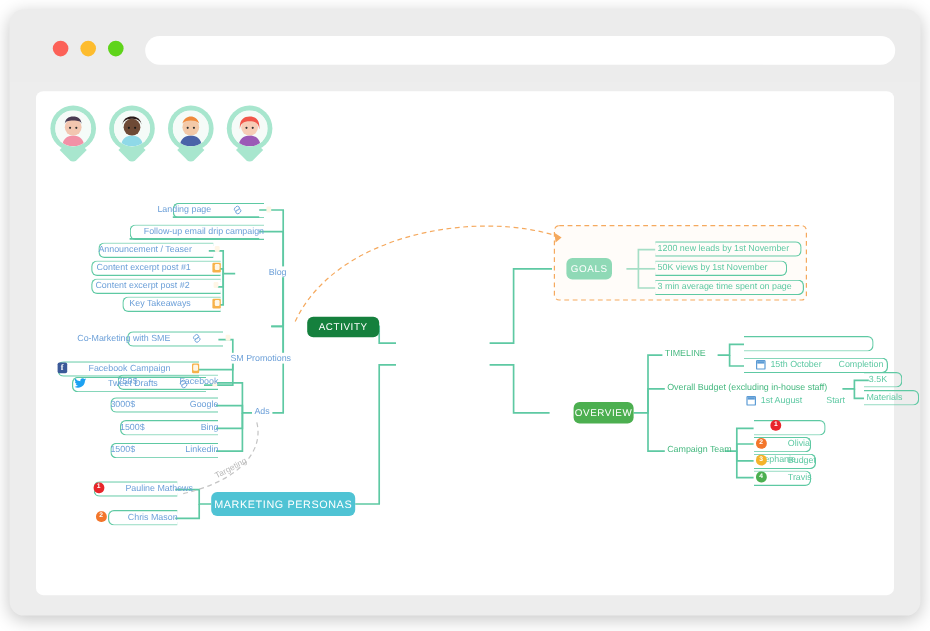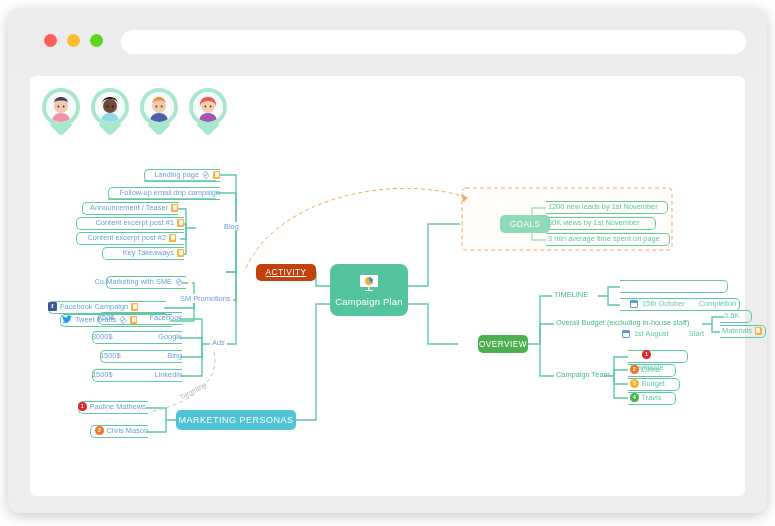--- a/index.html
+++ b/index.html
@@ -80,21 +80,21 @@
 
   
   .node {
     position: absolute;
     white-space: nowrap;
     font-size: 7.4px;
     color: #6b9fd8;
     line-height: 11px;
     display: flex;
     align-items: center;
-    gap: 3px;
+    gap: 18px;
   }
   .node.right-align { justify-content: flex-end; }
 
   .leafbox {
     position: absolute;
     border: 1.4px solid #5ec9a3;
     border-radius: 5px;
     background: transparent;
   }
   .leafbox.open-right { border-right: none; border-radius: 5px 0 0 5px; }
@@ -109,21 +109,21 @@
     letter-spacing: 0.5px;
   }
   #node-center {
     background: #54c4a0;
     flex-direction: column;
     gap: 3px;
     font-size: 9.5px;
     border-radius: 8px;
     letter-spacing: 0.2px;
   }
-  #node-activity  { background: #c2410c; text-decoration: underline; }
+  #node-activity  { background: #15803d; }
   #node-personas  { background: #4fc3d4; font-size: 9px; align-items: center; }
   #node-goals     { background: #8fd9b6; }
   #node-overview  { background: #4caf50; }
 
   .branch-label {
     position: absolute;
     font-size: 7.4px;
     color: #6b9fd8;
     background: #fff;
     padding: 0 2px;
@@ -369,32 +369,20 @@
     <div class="leafbox open-left" style="left:590px; top:222px; width:120px; height:13px;"></div>
 
     <div class="leafbox open-left" style="left:690px; top:234px; width:32px;  height:13px;"></div>
     <div class="leafbox open-left" style="left:690px; top:249px; width:46px;  height:13px;"></div>
 
     <div class="leafbox open-left" style="left:598px; top:274px; width:60px;  height:13px;"></div>
     <div class="leafbox open-left" style="left:598px; top:288px; width:48px;  height:13px;"></div>
     <div class="leafbox open-left" style="left:598px; top:302px; width:52px;  height:13px;"></div>
     <div class="leafbox open-left" style="left:598px; top:316px; width:48px;  height:13px;"></div>
 
-    <div class="pill" id="node-center" style="left:300px; top:188px; width:78px; height:52px;">
-      <span>
-        <svg width="20" height="17" viewBox="0 0 20 17">
-          <rect x="1" y="1" width="18" height="12" rx="1" fill="#ffffff"></rect>
-          <circle cx="10" cy="7" r="4" fill="#f2b134"></circle>
-          <path d="M10 7 L10 3 A4 4 0 0 1 13.4 8.9 Z" fill="#4a90d9"></path>
-          <rect x="9.3" y="13" width="1.4" height="3.5" fill="#ffffff"></rect>
-          <rect x="6" y="16" width="8" height="1" fill="#ffffff"></rect>
-        </svg>
-      </span>
-      <span>Campaign Plan</span>
-    </div>
 
     <div class="pill" id="node-activity" style="left:226px; top:188px; width:60px; height:17px;">
       <span>ACTIVITY</span>
     </div>
 
     <div class="node right-align" style="left:114px; top:93px; width:76px;">
       <span>Landing page</span>
       <span class="ic ic-clip">
         <svg width="8" height="8" viewBox="0 0 8 8">
             <path d="M2.6 5.4 L5.4 2.6 M1.8 4.6a1.7 1.7 0 0 1 0-2.4l.8-.8a1.7 1.7 0 1 1 2.4 2.4l-.4.4 M6.2 3.4a1.7 1.7 0 0 1 0 2.4l-.8.8a1.7 1.7 0 1 1-2.4-2.4l.4-.4" stroke="#6b9fd8" fill="none" stroke-width="0.8"></path>
@@ -421,21 +409,21 @@
     </div>
     <div class="node right-align" style="left:46px; top:156px; width:100px;padding-left:10px;">
       <span>Content excerpt post #2</span>
       <span class="ic ic-note"></span>
     </div>
     <div class="node right-align" style="left:72px; top:171px; width:82px;">
       <span>Key Takeaways</span>
       <span class="ic ic-note"></span>
     </div>
 
-    <div class="branch-label" style="left:148px; top:218px;">
+    <div class="branch-label" style="left:160px; top:218px;">
       <span>SM Promotions</span>
     </div>
 
     <div class="node right-align" style="left:76px; top:200px; width:80px;">
       <span>Co-Marketing with SME</span>
       <span class="ic ic-clip">
         <svg width="8" height="8" viewBox="0 0 8 8">
             <path d="M2.6 5.4 L5.4 2.6 M1.8 4.6a1.7 1.7 0 0 1 0-2.4l.8-.8a1.7 1.7 0 1 1 2.4 2.4l-.4.4 M6.2 3.4a1.7 1.7 0 0 1 0 2.4l-.8.8a1.7 1.7 0 1 1-2.4-2.4l.4-.4" stroke="#6b9fd8" fill="none" stroke-width="0.8"></path>
           </svg>
       </span>
@@ -494,21 +482,21 @@
 
     <div class="node" style="left:48px; top:325px; width:70px;">
       <span class="badge badge-1">1</span>
       <span>Pauline Mathews</span>
     </div>
     <div class="node" style="left:60px; top:349px; width:58px;justify-content:flex-end;">
       <span class="badge badge-2">2</span>
       <span>Chris Mason</span>
     </div>
 
-    <div class="pill" id="node-goals" style="left:442px; top:139px; width:50px; height:18px;margin-left:28px;">
+    <div class="pill" id="node-goals" style="left:442px; top:139px; width:38px; height:18px;">
       <span>GOALS</span>
     </div>
 
     <div class="node" style="left:518px; top:125px;">
       <span style="color:#5ec9a3;">1200 new leads by 1st November</span>
     </div>
     <div class="node" style="left:518px; top:141px;">
       <span style="color:#5ec9a3;">50K views by 1st November</span>
     </div>
     <div class="node" style="left:518px; top:157px;justify-content:flex-end;">

